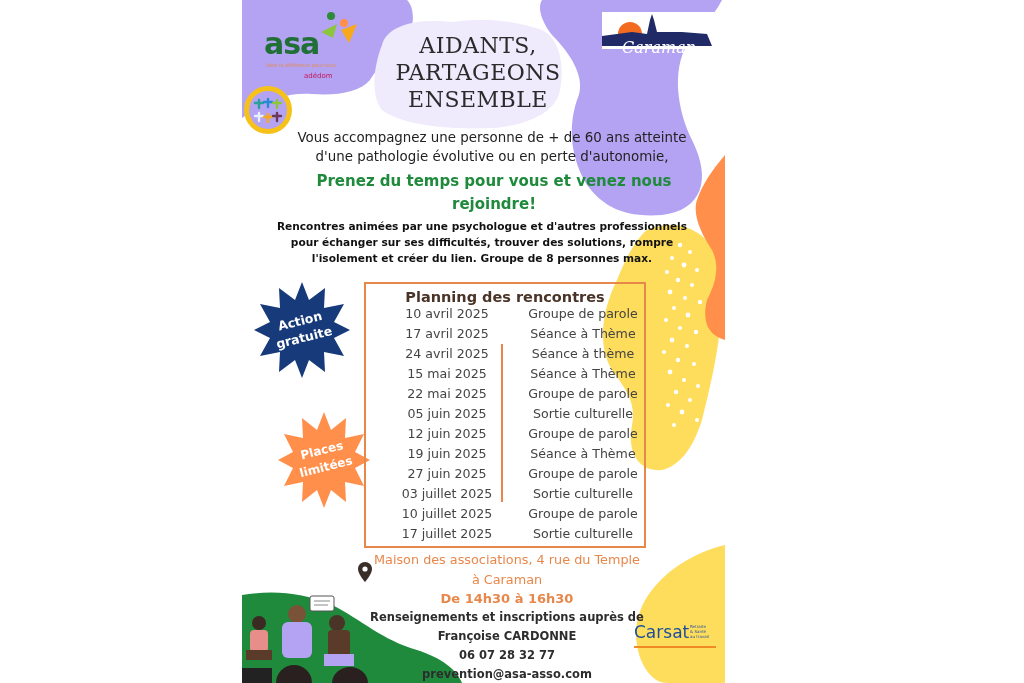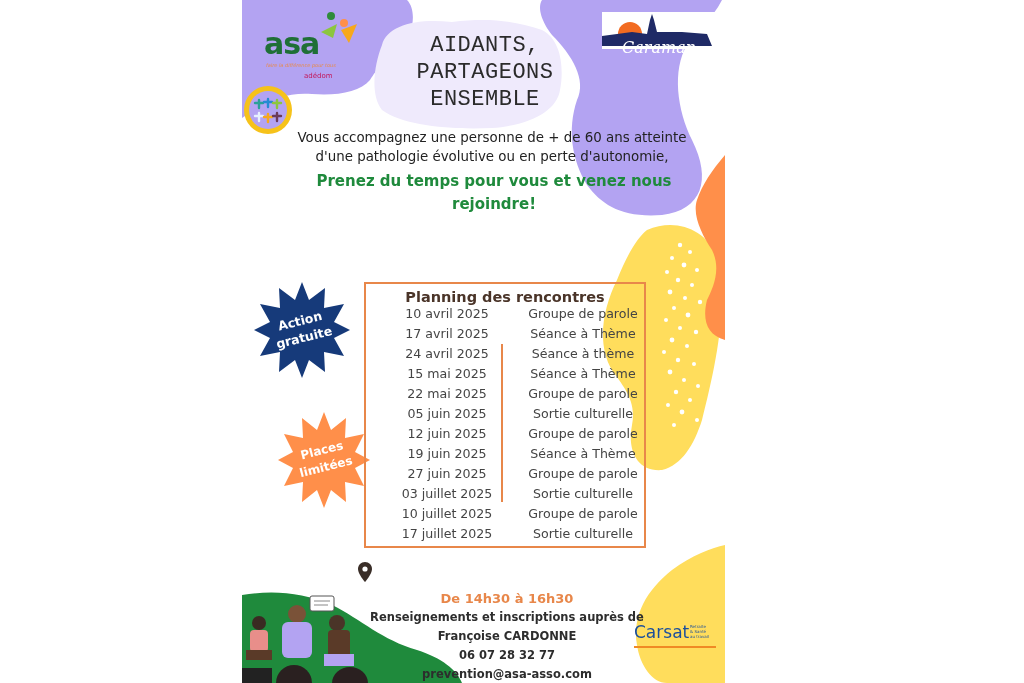--- a/index.html
+++ b/index.html
@@ -113,21 +113,21 @@
             </g>
           <g stroke="#6b3a5a">
               <line x1="28" y1="22" x2="28" y2="30"></line>
               <line x1="24" y1="25" x2="32" y2="25"></line>
             </g>
         </g>
       </svg>
     </div>
   </div>
 
-  <div class="abs title center" style="left:148px;top:32px;width:190px;font-family:Liberation Mono, monospace;">
+  <div class="abs title center" style="left:141px;top:32px;width:190px;">
     <div>AIDANTS,</div>
     <div>PARTAGEONS</div>
     <div>ENSEMBLE</div>
   </div>
 
   <div class="abs" style="left:360px;top:12px;width:113px;height:37px;background:#ffffff;">
     <svg class="abs" style="left:0;top:0" width="113" height="37">
       <circle cx="28" cy="22" r="12" fill="#f26b21"></circle>
       <path d="M0,24 L30,20 L45,22 L48,8 L50,2 L52,8 L55,20 L80,20 L105,22 L110,34 L0,34 Z" fill="#1f2a66"></path>
     </svg>
@@ -137,20 +137,25 @@
   <div class="abs intro center" style="left:20px;top:128px;width:460px;">
     <div>Vous accompagnez une personne de + de 60 ans atteinte</div>
     <div>d'une pathologie évolutive ou en perte d'autonomie,</div>
   </div>
 
   <div class="abs cta center" style="left:52px;top:170px;width:400px;">
     <div>Prenez du temps pour vous et venez nous</div>
     <div>rejoindre!</div>
   </div>
 
+  <div class="abs desc center" style="left:15px;top:218px;width:450px;">
+    <div>Rencontres animées par une psychologue et d'autres professionnels</div>
+    <div>pour échanger sur ses difficultés, trouver des solutions, rompre</div>
+    <div>l'isolement et créer du lien. Groupe de 8 personnes max.</div>
+  </div>
 
   <div class="abs" style="left:12px;top:282px;width:96px;height:96px;">
     <svg width="96" height="96">
       <polygon fill="#163a7a" points="48,0 55,18 71,6 70,26 90,22 80,40 96,48 80,56 90,74 70,70 71,90 55,78 48,96 41,78 25,90 26,70 6,74 16,56 0,48 16,40 6,22 26,26 25,6 41,18"></polygon>
     </svg>
     <div class="abs center" style="left:0;top:30px;width:96px;color:#fff;font-weight:bold;font-size:12.5px;line-height:17px;transform:rotate(-14deg);">
       <div>Action</div>
       <div>gratuite</div>
     </div>
   </div>
@@ -218,20 +223,24 @@
           <span class="t">Sortie culturelle</span>
         </div>
     </div>
   </div>
 
   <svg class="abs" style="left:116px;top:562px" width="14" height="20">
     <path d="M7,0 C3,0 0,3 0,7 C0,12 7,20 7,20 C7,20 14,12 14,7 C14,3 11,0 7,0 Z" fill="#3a2e28"></path>
     <circle cx="7" cy="7" r="2.6" fill="#fff"></circle>
   </svg>
 
+  <div class="abs addr center" style="left:120px;top:550px;width:290px;">
+    <div>Maison des associations, 4 rue du Temple</div>
+    <div>à Caraman</div>
+  </div>
 
   <div class="abs hours center" style="left:120px;top:591px;width:290px;">De 14h30 à 16h30</div>
 
   <div class="abs contact center" style="left:110px;top:608px;width:310px;">
     <div>Renseignements et inscriptions auprès de</div>
     <div>Françoise CARDONNE</div>
     <div>06 07 28 32 77</div>
     <div>prevention@asa-asso.com</div>
   </div>
 

